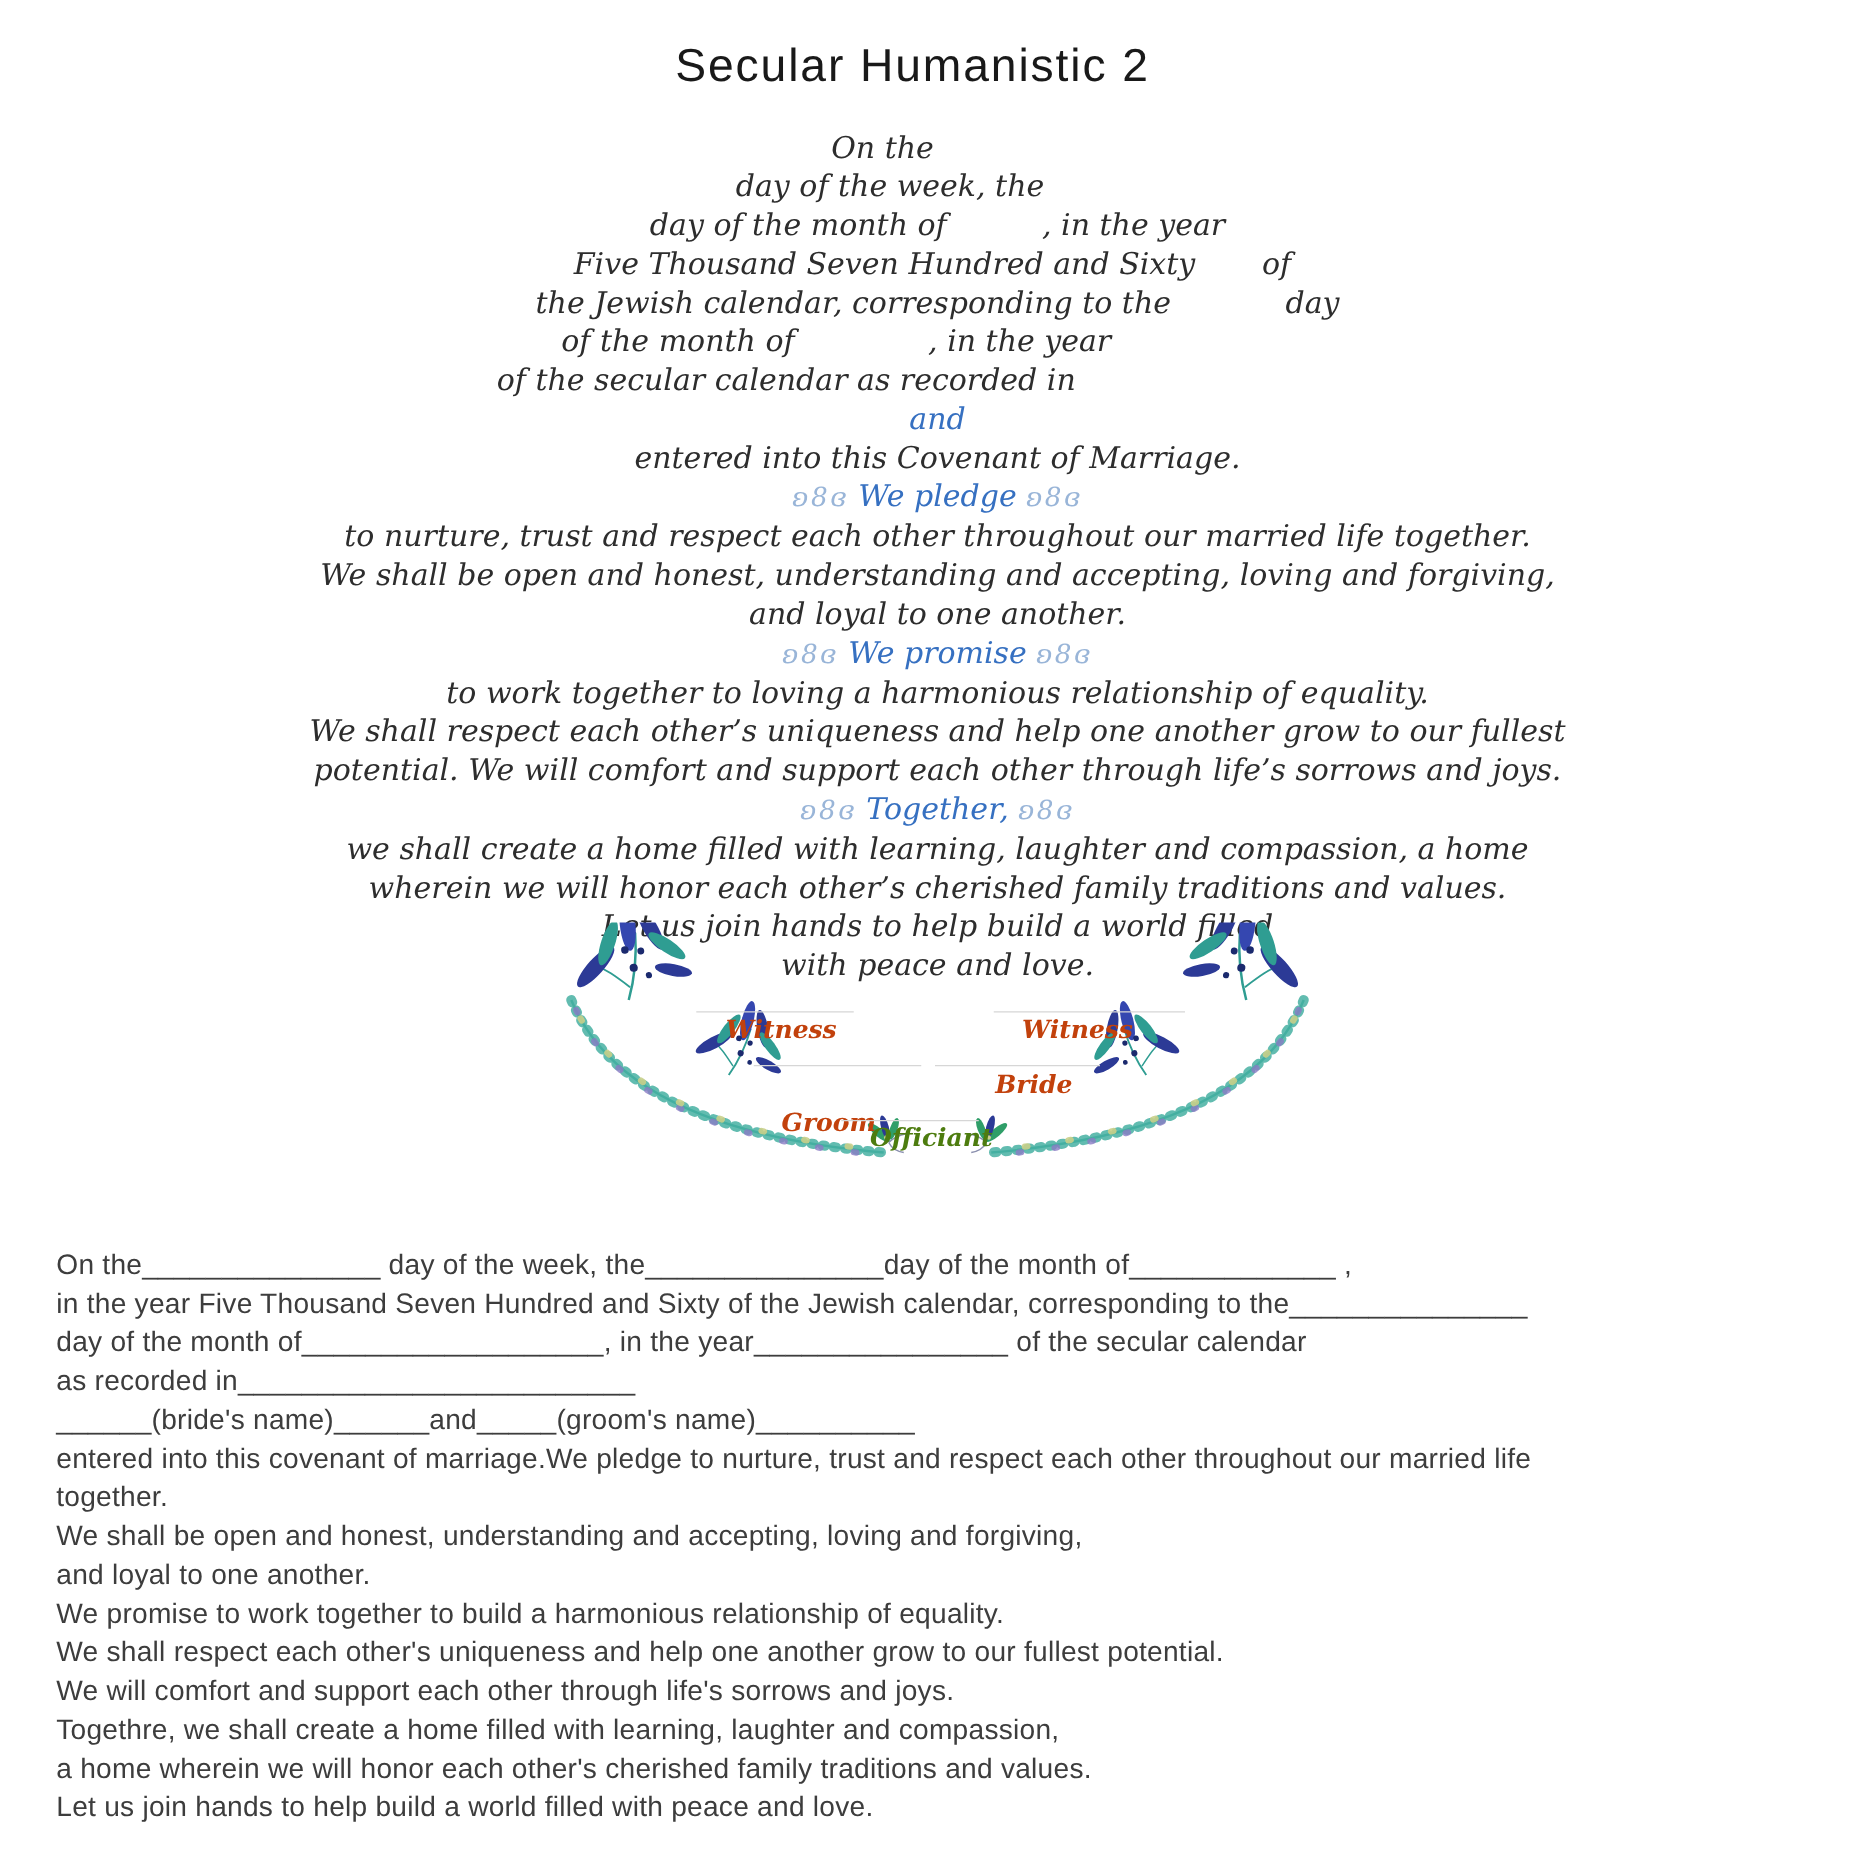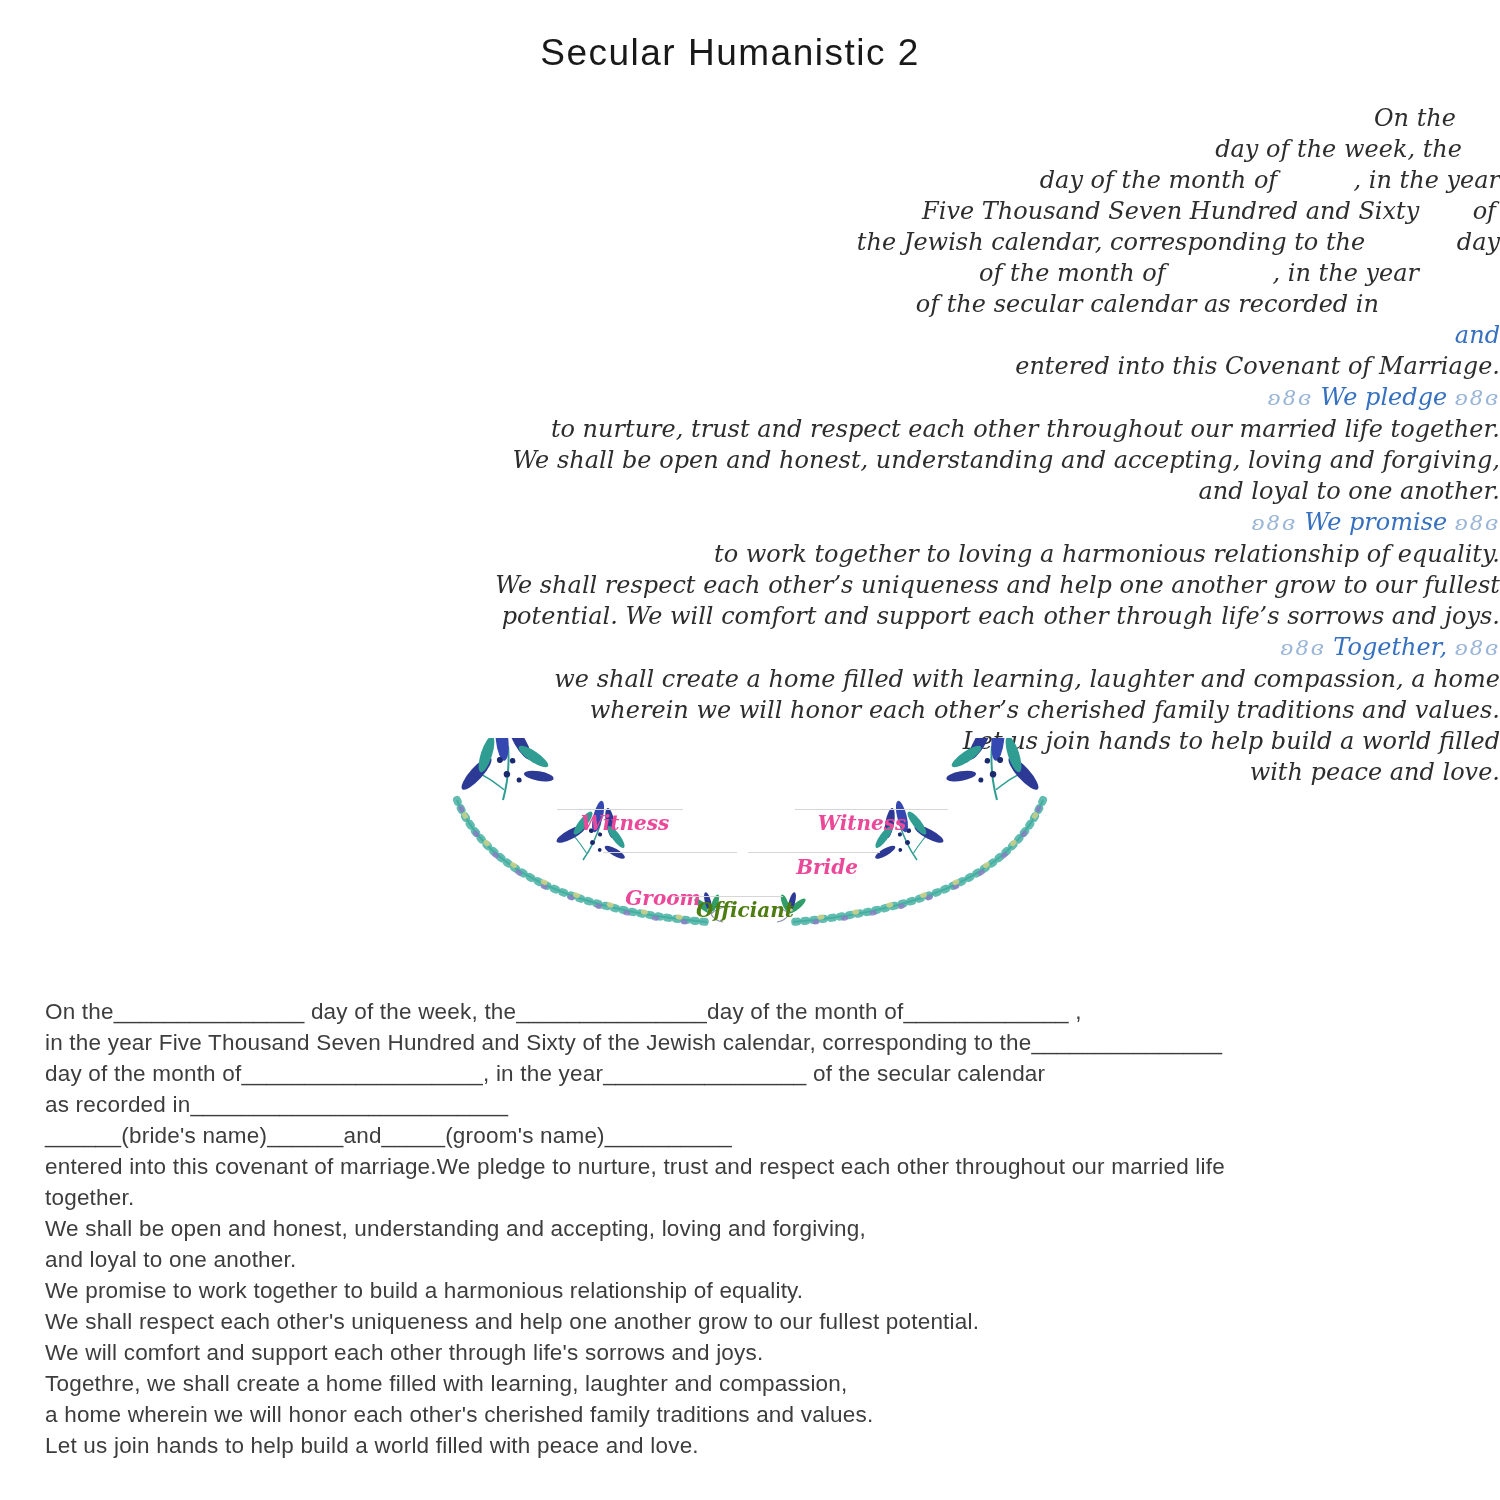--- a/index.html
+++ b/index.html
@@ -5,40 +5,40 @@
   html,body{margin:0;padding:0;background:#ffffff;}
   .page{position:relative;width:1500px;height:1500px;background:#ffffff;overflow:hidden;
         font-family:"Liberation Sans",sans-serif;margin-top:20px;}
 
   
   .title{position:absolute;top:12px;left:0;width:1460px;text-align:center;
          font-family:"Liberation Sans",sans-serif;font-size:37px;font-weight:400;
          letter-spacing:1.5px;color:#191919;}
 
   
-  .ketubah{position:absolute;top:83px;left:0;width:1500px;text-align:right;
+  .ketubah{position:absolute;top:83px;left:0;width:1500px;text-align:center;
            font-family:"DejaVu Serif",serif;font-style:italic;font-size:24px;
            line-height:31px;color:#2d2d2d;}
   .kline{white-space:pre;}
   .kline:nth-child(1){transform:translateX(-44px);}
   .kline:nth-child(2){transform:translateX(-38px);}
   .kline:nth-child(4){transform:translateX(-4px);}
   .kline:nth-child(6){transform:translateX(-81px);}
   .kline:nth-child(7){transform:translateX(-121px);}
   .kline.blue,.kline.heading .htxt{color:#3670c1;font-weight:normal;}
   .kline .orn{color:#99b5d8;font-size:21px;letter-spacing:2px;font-weight:normal;}
 
   
   .garland{position:absolute;left:415px;top:718px;width:670px;height:200px;}
 
   
   .sig-line{position:absolute;border-top:1px solid #d6d6d6;height:0;}
   .sig-label{position:absolute;width:120px;text-align:center;
              font-family:"DejaVu Serif",serif;font-style:italic;font-weight:bold;
-             font-size:20px;color:#ec4899;}
+             font-size:20px;color:#c2410c;}
   .l-wl{left:557px;top:789px;width:126px;}
   .t-wl{left:565px;top:791px;}
   .l-wr{left:795px;top:789px;width:153px;}
   .t-wr{left:802px;top:791px;}
   .l-gr{left:603px;top:832px;width:134px;}
   .t-gr{left:603px;top:866px;}
   .l-br{left:748px;top:832px;width:132px;}
   .t-br{left:767px;top:835px;}
   .l-of{left:673px;top:876px;width:110px;}
   .t-of{left:685px;top:878px;color:#4d7c0f;}

